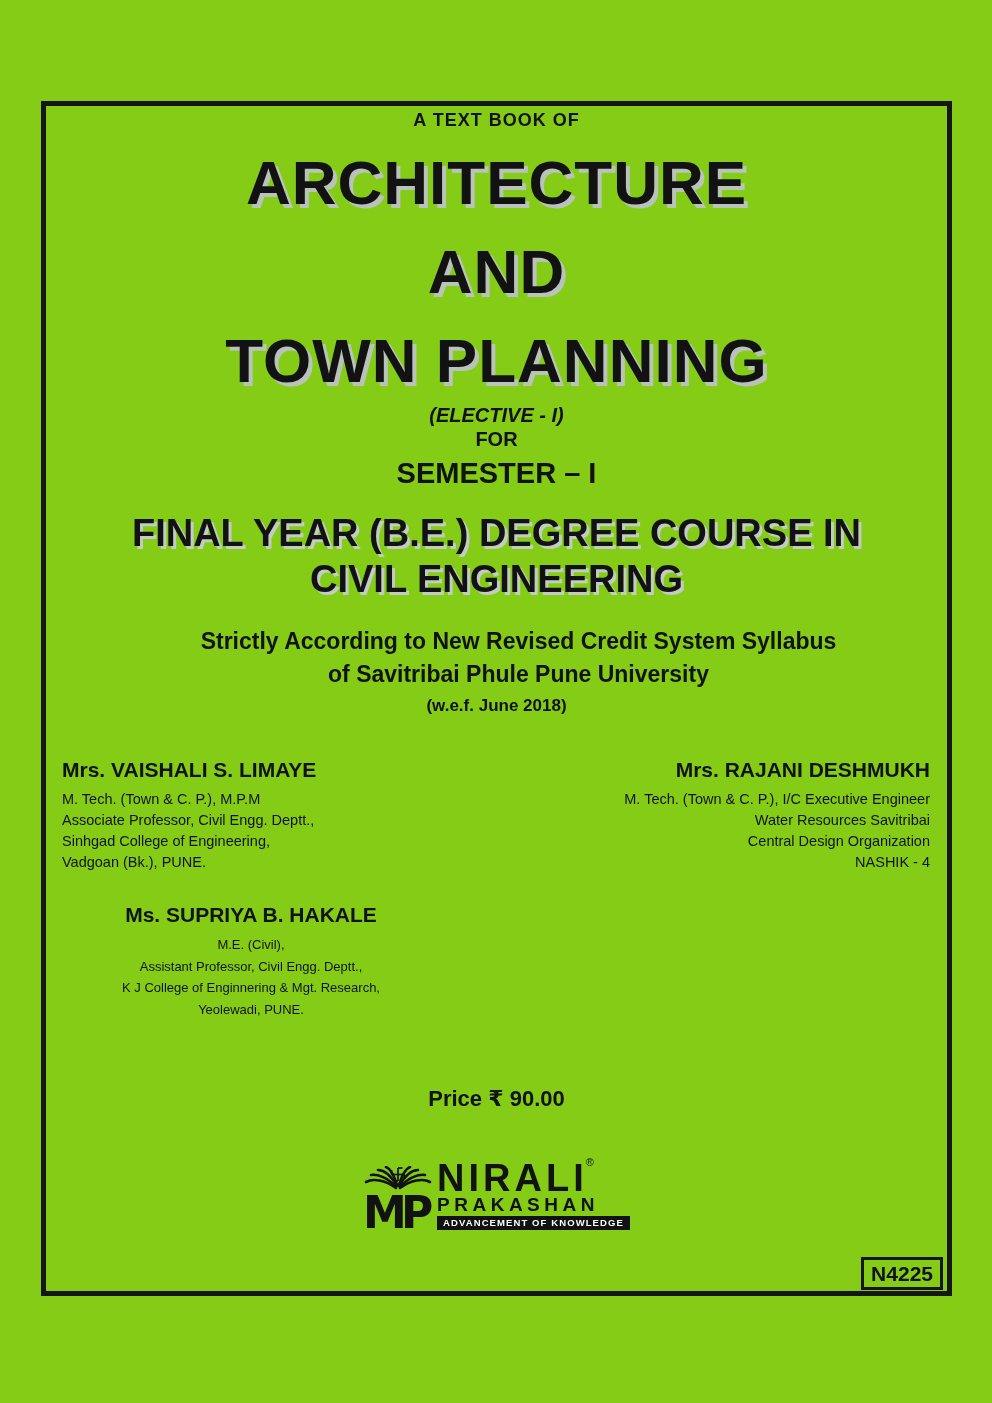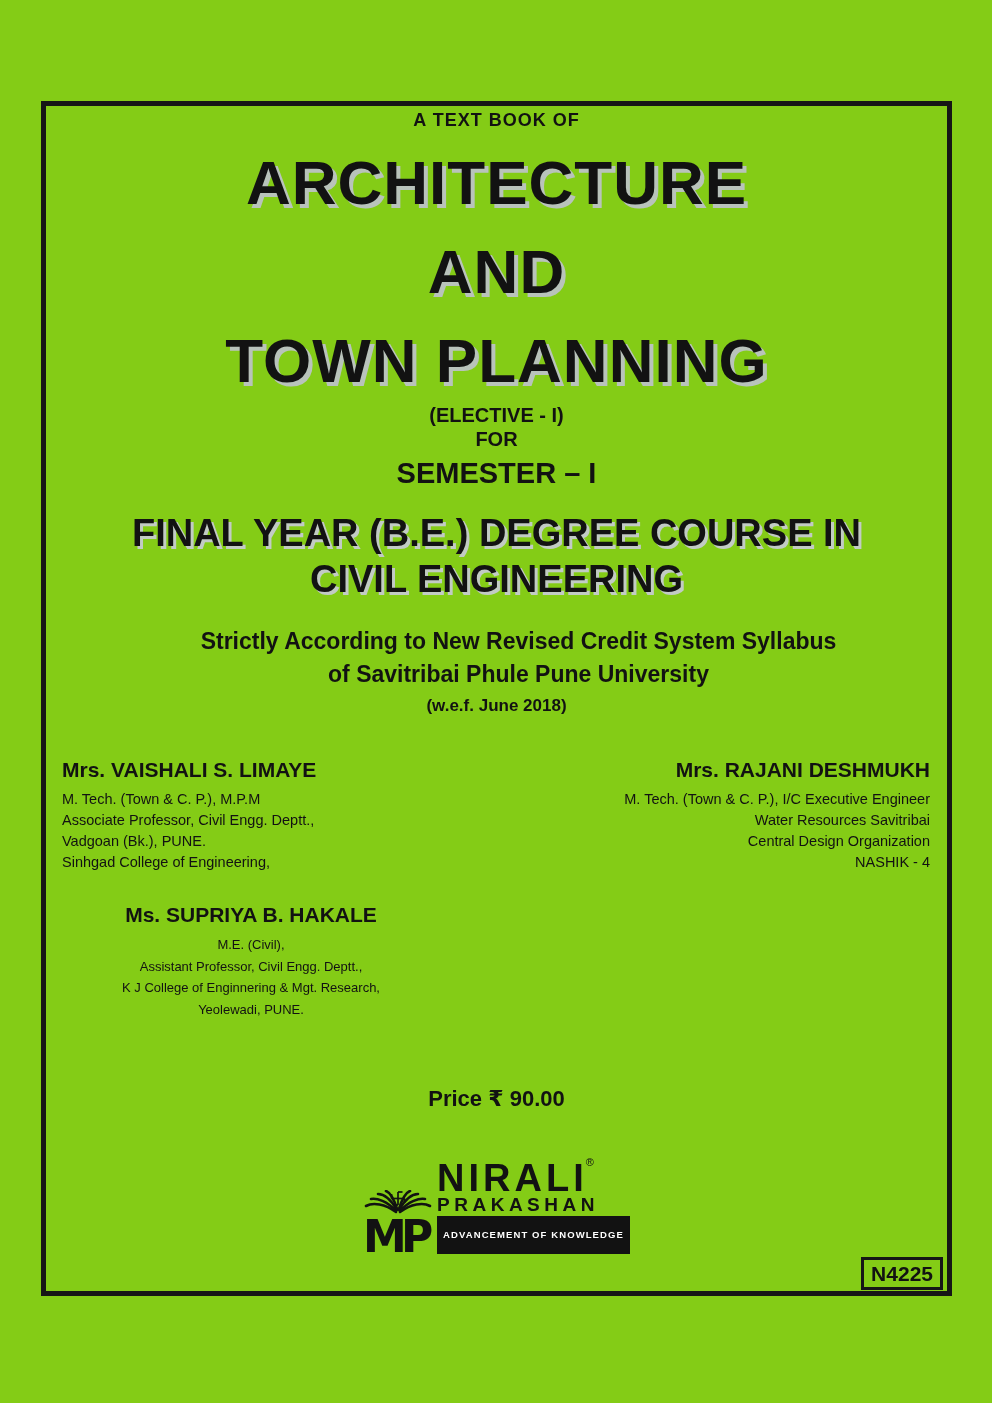--- a/index.html
+++ b/index.html
@@ -27,21 +27,21 @@
     font-weight: bold;
     font-size: 62px;
     letter-spacing: 1px;
     text-shadow: 4px 4px 0 #b9c3bb;
     line-height: 1;
   }
   .t1 { top: 152px; }
   .t2 { top: 241px; }
   .t3 { top: 330px; }
 
-  .elective { top: 404px; font-size: 20px; font-weight: bold; }
+  .elective { top: 404px; font-size: 20px; font-weight: bold; font-style: italic; }
   .for-label { top: 428px; font-size: 20px; font-weight: bold; }
   .semester { top: 457px; font-size: 29px; font-weight: bold; }
 
   .course-line {
     font-weight: bold;
     font-size: 38px;
     line-height: 1;
     text-shadow: 3px 3px 0 #c2cbc4;
   }
   .c1 { top: 514px; }
@@ -76,21 +76,21 @@
   .reg-mark { font-size: 11px; line-height: 10px; position: relative; top: -6px; left: -2px; }
   .logo-sub { font-size: 19px; font-weight: bold; letter-spacing: 4.5px; line-height: 19px; margin-top: 2px; }
   .logo-motto {
     margin-top: 2px;
     background: #121212;
     color: #ffffff;
     font-size: 9.5px;
     font-weight: bold;
     letter-spacing: 1.1px;
     line-height: 14px;
-    padding: 12px 6px;
+    padding: 0 6px;
   }
 
   .code-box {
     position: absolute;
     top: 1257px;
     right: 49px;
     border: 3px solid #161616;
     padding: 0 7px;
     font-size: 21px;
     font-weight: bold;
@@ -118,22 +118,22 @@
   <div class="abs course-line c2">CIVIL ENGINEERING</div>
 
   <div class="abs syllabus s1">Strictly According to New Revised Credit System Syllabus</div>
   <div class="abs syllabus s2">of Savitribai Phule Pune University</div>
   <div class="abs effective">(w.e.f. June 2018)</div>
 
   <div class="author-block author-left">
     <div class="author-name">Mrs. VAISHALI S. LIMAYE</div>
     <div class="cred">M. Tech. (Town &amp; C. P.), M.P.M</div>
     <div class="cred">Associate Professor, Civil Engg. Deptt.,</div>
+    <div class="cred">Sinhgad College of Engineering,</div>
     <div class="cred">Vadgoan (Bk.), PUNE.</div>
-    <div class="cred">Sinhgad College of Engineering,</div>
   </div>
 
   <div class="author-block author-right">
     <div class="author-name">Mrs. RAJANI DESHMUKH</div>
     <div class="cred">M. Tech. (Town &amp; C. P.), I/C Executive Engineer</div>
     <div class="cred">Water Resources Savitribai</div>
     <div class="cred">Central Design Organization</div>
     <div class="cred">NASHIK - 4</div>
   </div>
 

